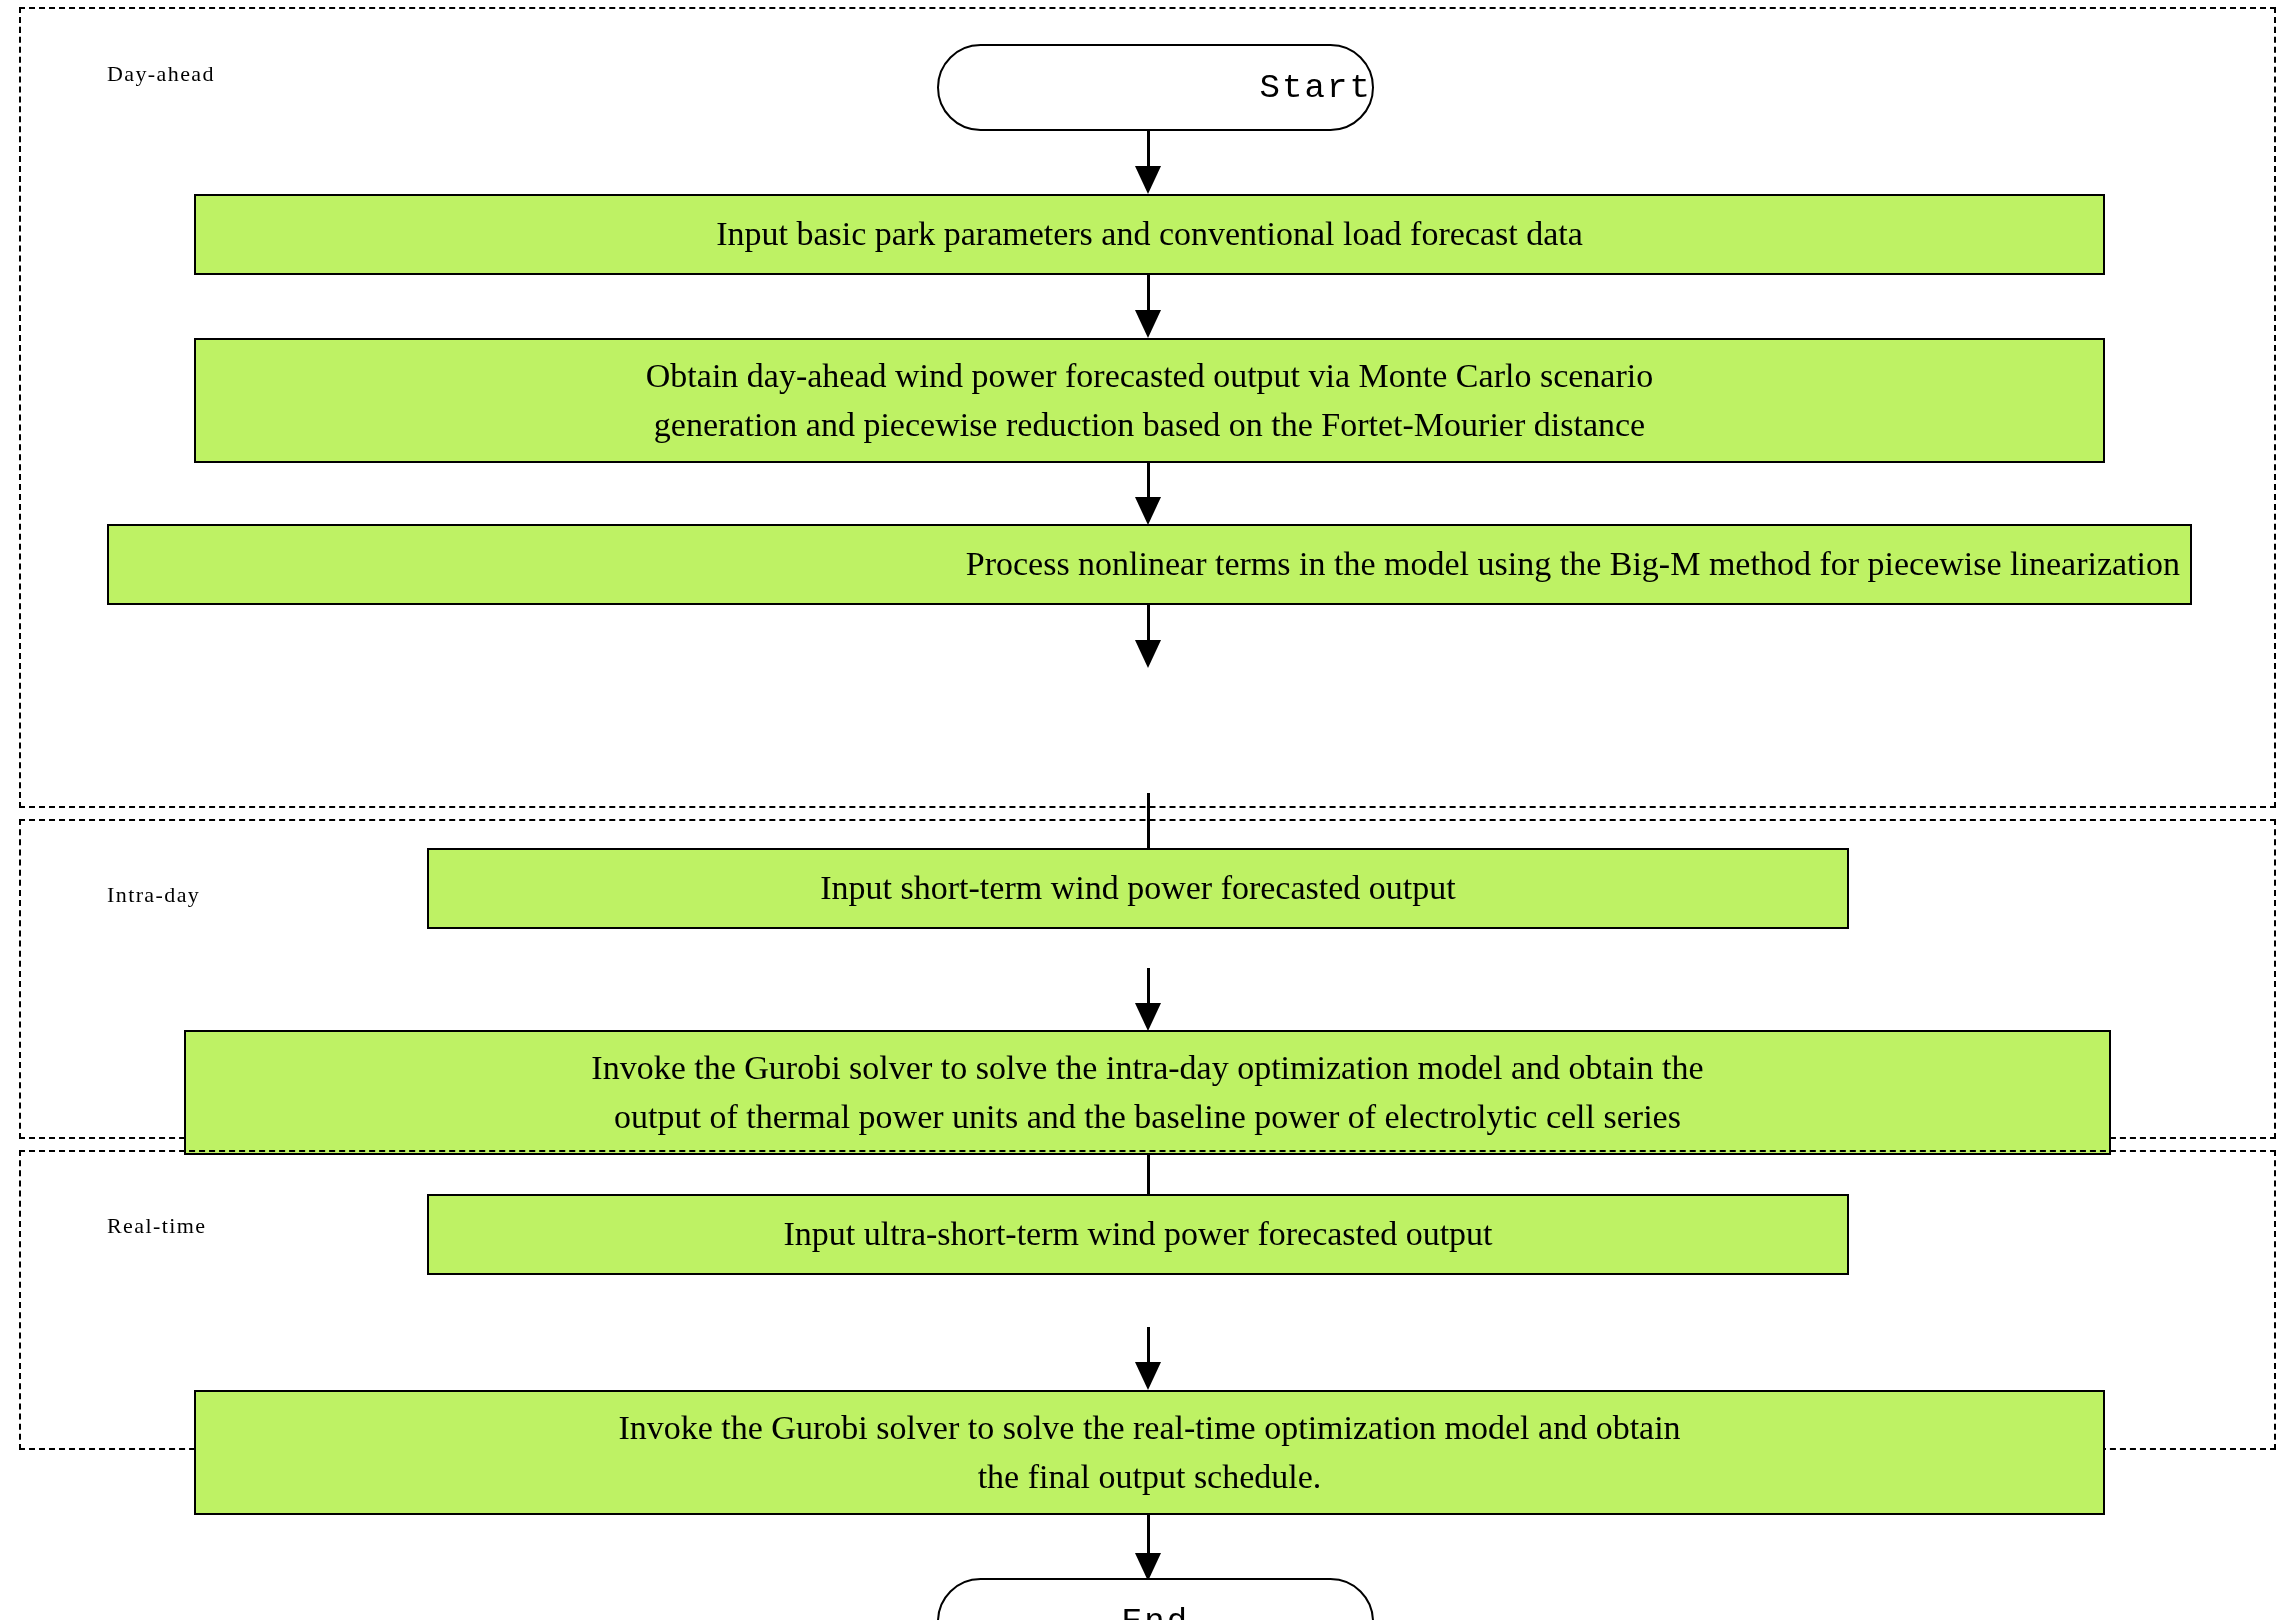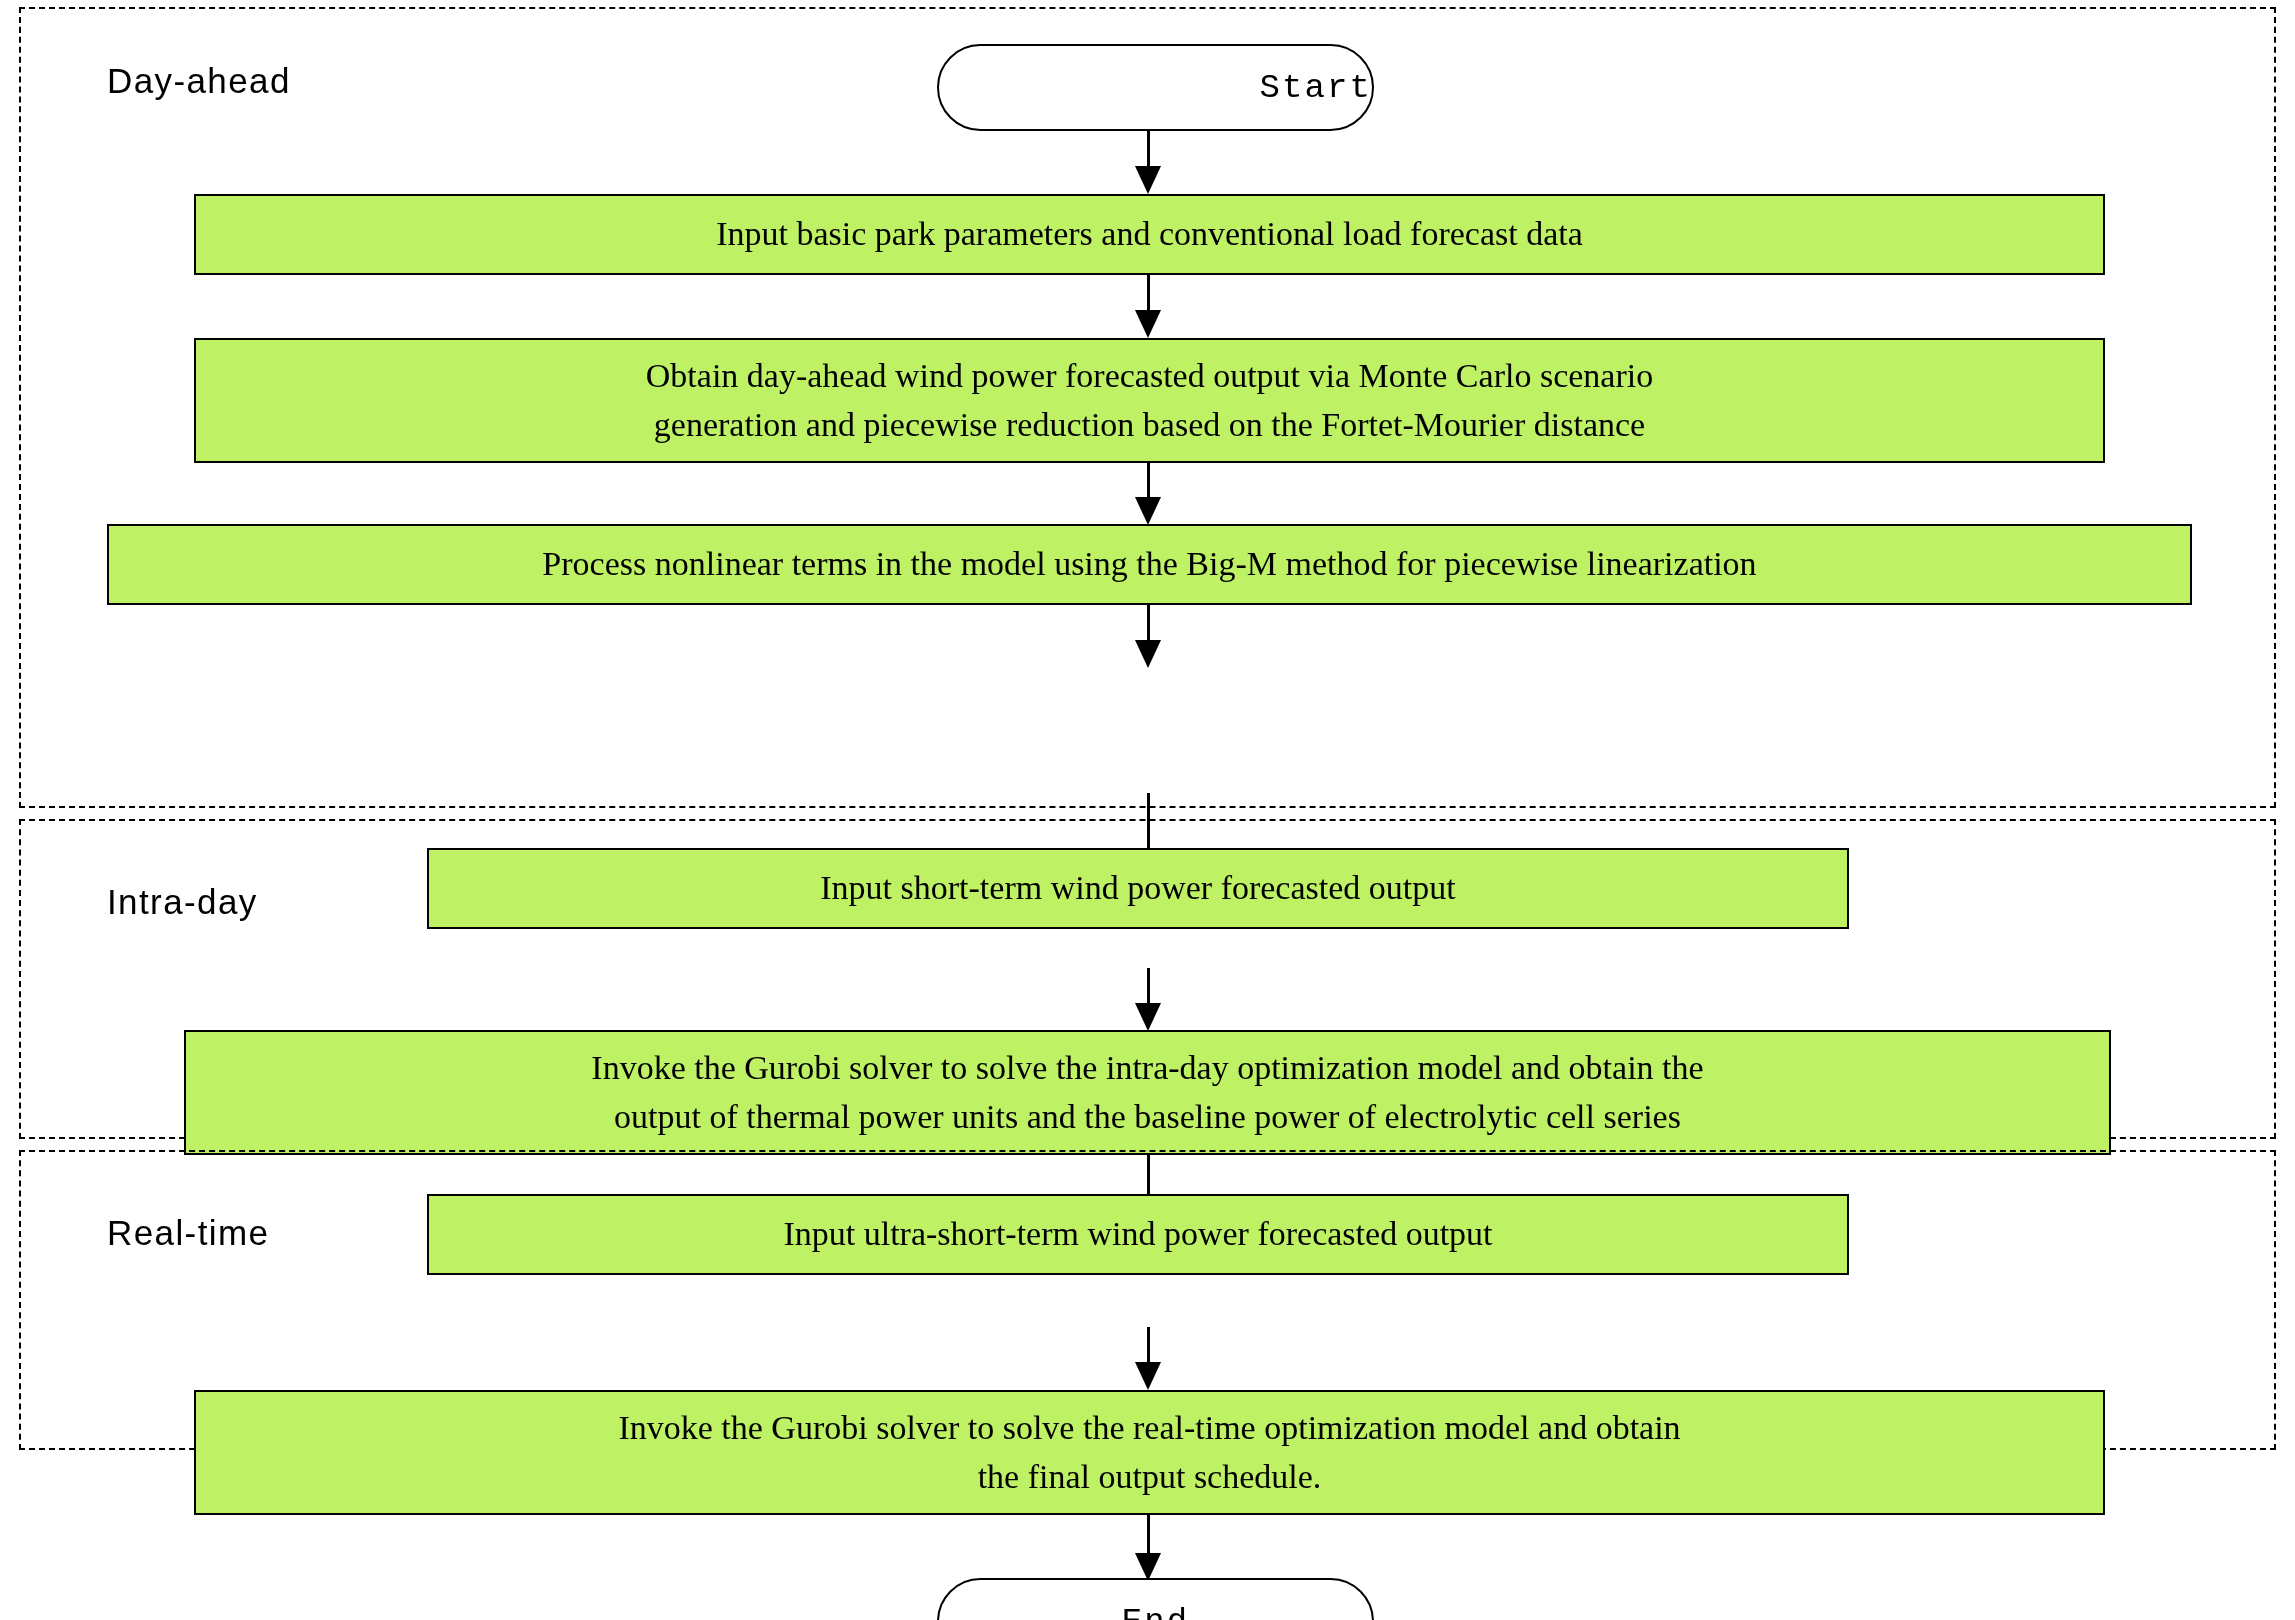--- a/index.html
+++ b/index.html
@@ -16,24 +16,24 @@
   }
   
   .phase{
     position:absolute;
     border:2.1px dashed #000000;
     box-sizing:border-box;
     background:transparent;
   }
   .phase-label{
     position:absolute;
-    font-size:35px;
+    font-size:22px;
     letter-spacing:1.4px;
     white-space:nowrap;
-    font-family:Liberation Sans, sans-serif;
+    font-family:Liberation Serif, serif;
   }
   
   .terminator{
     position:absolute;
     border:2.1px solid #000000;
     border-radius:57px;
     box-sizing:border-box;
     display:flex;
     align-items:center;
     justify-content:center;
@@ -98,21 +98,21 @@
   <div class="arrowhead" style="left:1135px; top:310px;"></div>
 
   <div class="pbox" style="left:194px; top:338px; width:1911px; height:125px; flex-direction:column;">
     <span style="display: inline-block; white-space: nowrap;">Obtain day-ahead wind power forecasted output via Monte Carlo scenario</span>
     <span style="display: inline-block; white-space: nowrap;">generation and piecewise reduction based on the Fortet-Mourier distance</span>
   </div>
 
   <div class="conn" style="left:1147px; top:462px; height:41px;"></div>
   <div class="arrowhead" style="left:1135px; top:497px;"></div>
 
-  <div class="pbox" style="left:107px; top:524px; width:2085px; height:81px;">
+  <div class="pbox" style="left:107px; top:524px; width:2085px; height:81px;text-align:right;">
     <span style="display: inline-block; white-space: nowrap;">Process nonlinear terms in the model using the Big-M method for piecewise linearization</span>
   </div>
 
   <div class="conn" style="left:1147px; top:605px; height:41px;"></div>
   <div class="arrowhead" style="left:1135px; top:640px;"></div>
 
 
   <div class="phase" style="left:19px; top:819px; width:2257px; height:320px;"></div>
   <div class="phase-label" style="left:107px; top:882px;">Intra-day</div>
 

